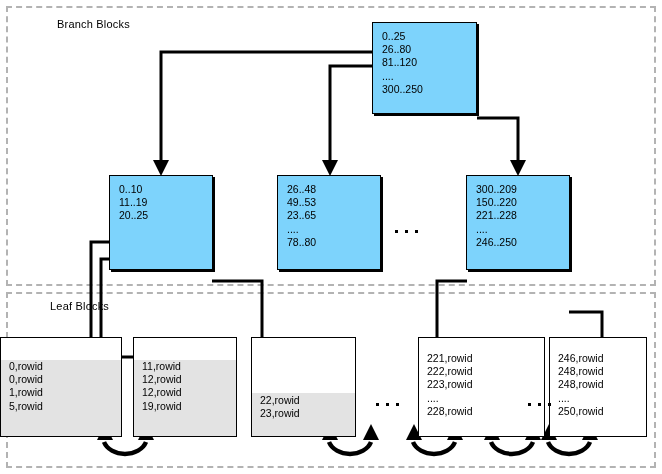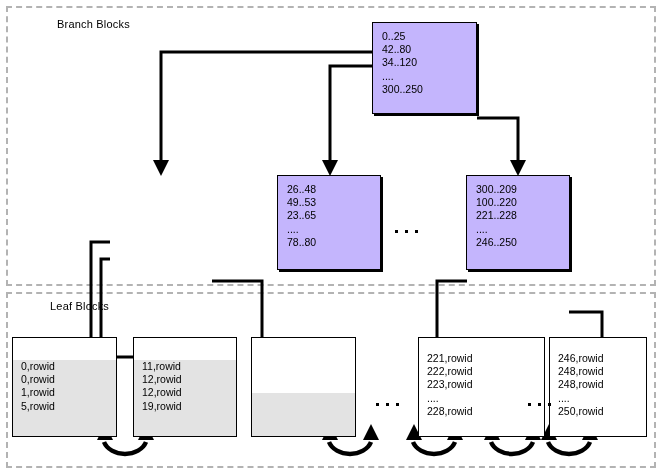--- a/index.html
+++ b/index.html
@@ -30,21 +30,21 @@
     font-weight: normal;
     color: #000000;
     letter-spacing: 0.2px;
     white-space: nowrap;
     margin-left: 40px;
   }
   .node {
     position: absolute;
     box-sizing: border-box;
     border: 1.6px solid #000000;
-    background: #c4b5fd;
+    background: #7dd3fc;
     box-shadow: 2px 2px 0 0 #000000;
     text-decoration: underline;
   }
   .node .lines {
     position: absolute;
     left: 9px;
     top: 7px;
     right: 4px;
     font-size: 10.5px;
     line-height: 13.2px;
@@ -169,55 +169,62 @@
     <g>
       <path class="sib" d="M 548 442 A 22 17 0 0 0 590 442"></path>
       <polygon class="arrowhead" points="541,440 557,440 549,424"></polygon>
       <polygon class="arrowhead" points="582,440 598,440 590,424"></polygon>
     </g>
   </svg>
 
   <div class="node" style="left:372px; top:22px; width:105px; height:92px;">
     <div class="lines">
       <div>0..25</div>
-      <div>42..80</div>
-      <div>34..120</div>
+      <div>26..80</div>
+      <div>81..120</div>
       <div>....</div>
       <div>300..250</div>
     </div>
   </div>
 
+  <div class="node" style="left:109px; top:175px; width:104px; height:95px;">
+    <div class="lines">
+      <div>0..10</div>
+      <div>11..19</div>
+      <div>20..25</div>
+    </div>
+  </div>
 
   <div class="node" style="left:277px; top:175px; width:104px; height:95px;">
     <div class="lines">
       <div>26..48</div>
       <div>49..53</div>
       <div>23..65</div>
       <div>....</div>
       <div>78..80</div>
     </div>
   </div>
 
   <div class="node" style="left:466px; top:175px; width:104px; height:95px;">
     <div class="lines">
       <div>300..209</div>
-      <div>100..220</div>
+      <div>150..220</div>
       <div>221..228</div>
       <div>....</div>
       <div>246..250</div>
     </div>
   </div>
 
   <div class="dots" style="left:395px; top:230px;">
     <i></i>
       <i></i>
       <i></i>
   </div>
 
-  <div class="leaf" style="left:12px; top:337px; width:105px; height:100px;">
+  <div class="leaf" style="left:0; top:337px; width:122px; height:100px;">
     <div class="fill" style="height:76px;"></div>
     <div class="lines" style="top:22px;">
       <div>0,rowid</div>
       <div>0,rowid</div>
       <div>1,rowid</div>
       <div>5,rowid</div>
     </div>
   </div>
 
   <div class="leaf" style="left:133px; top:337px; width:104px; height:100px;">
@@ -225,20 +232,24 @@
     <div class="lines" style="top:22px;">
       <div>11,rowid</div>
       <div>12,rowid</div>
       <div>12,rowid</div>
       <div>19,rowid</div>
     </div>
   </div>
 
   <div class="leaf" style="left:251px; top:337px; width:105px; height:100px;">
     <div class="fill" style="height:43px;"></div>
+    <div class="lines" style="top:56px;">
+      <div>22,rowid</div>
+      <div>23,rowid</div>
+    </div>
   </div>
 
   <div class="leaf" style="left:418px; top:337px; width:127px; height:100px;">
     <div class="lines" style="top:14px;">
       <div>221,rowid</div>
       <div>222,rowid</div>
       <div>223,rowid</div>
       <div>....</div>
       <div>228,rowid</div>
     </div>

